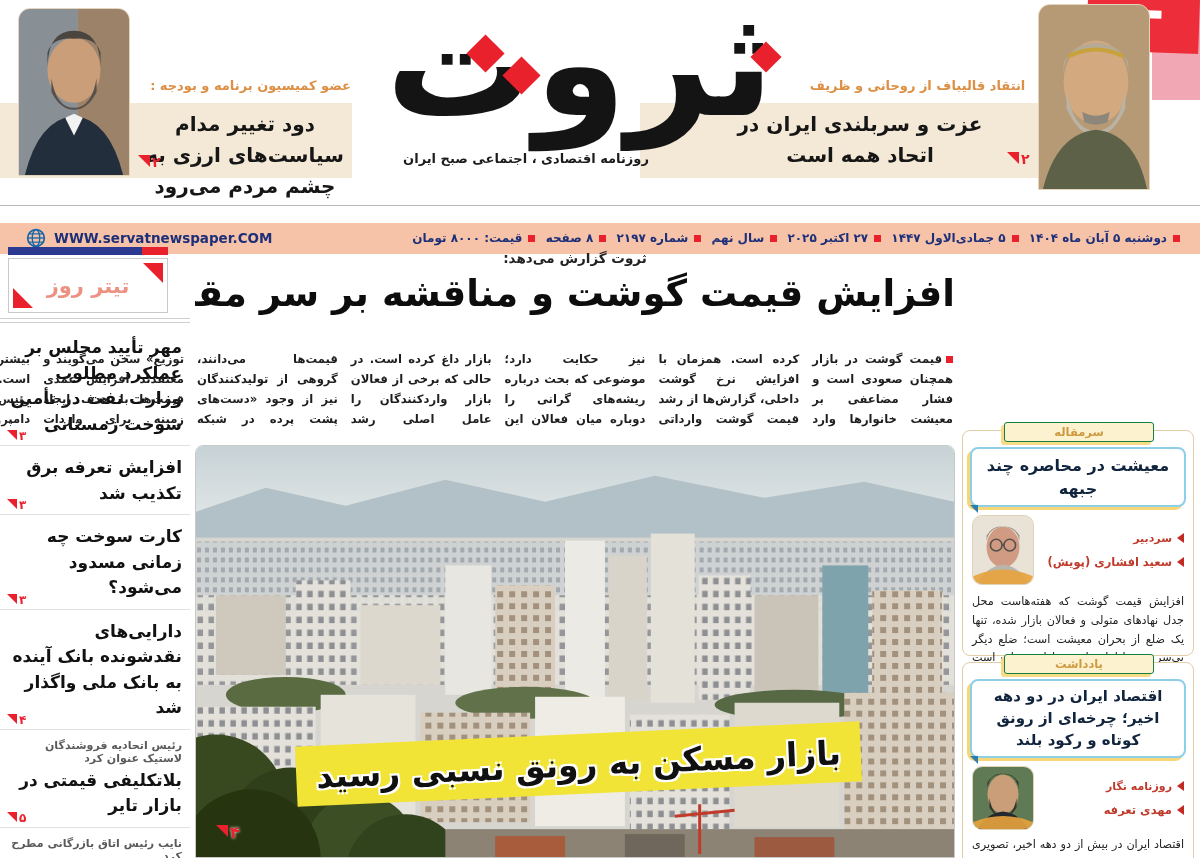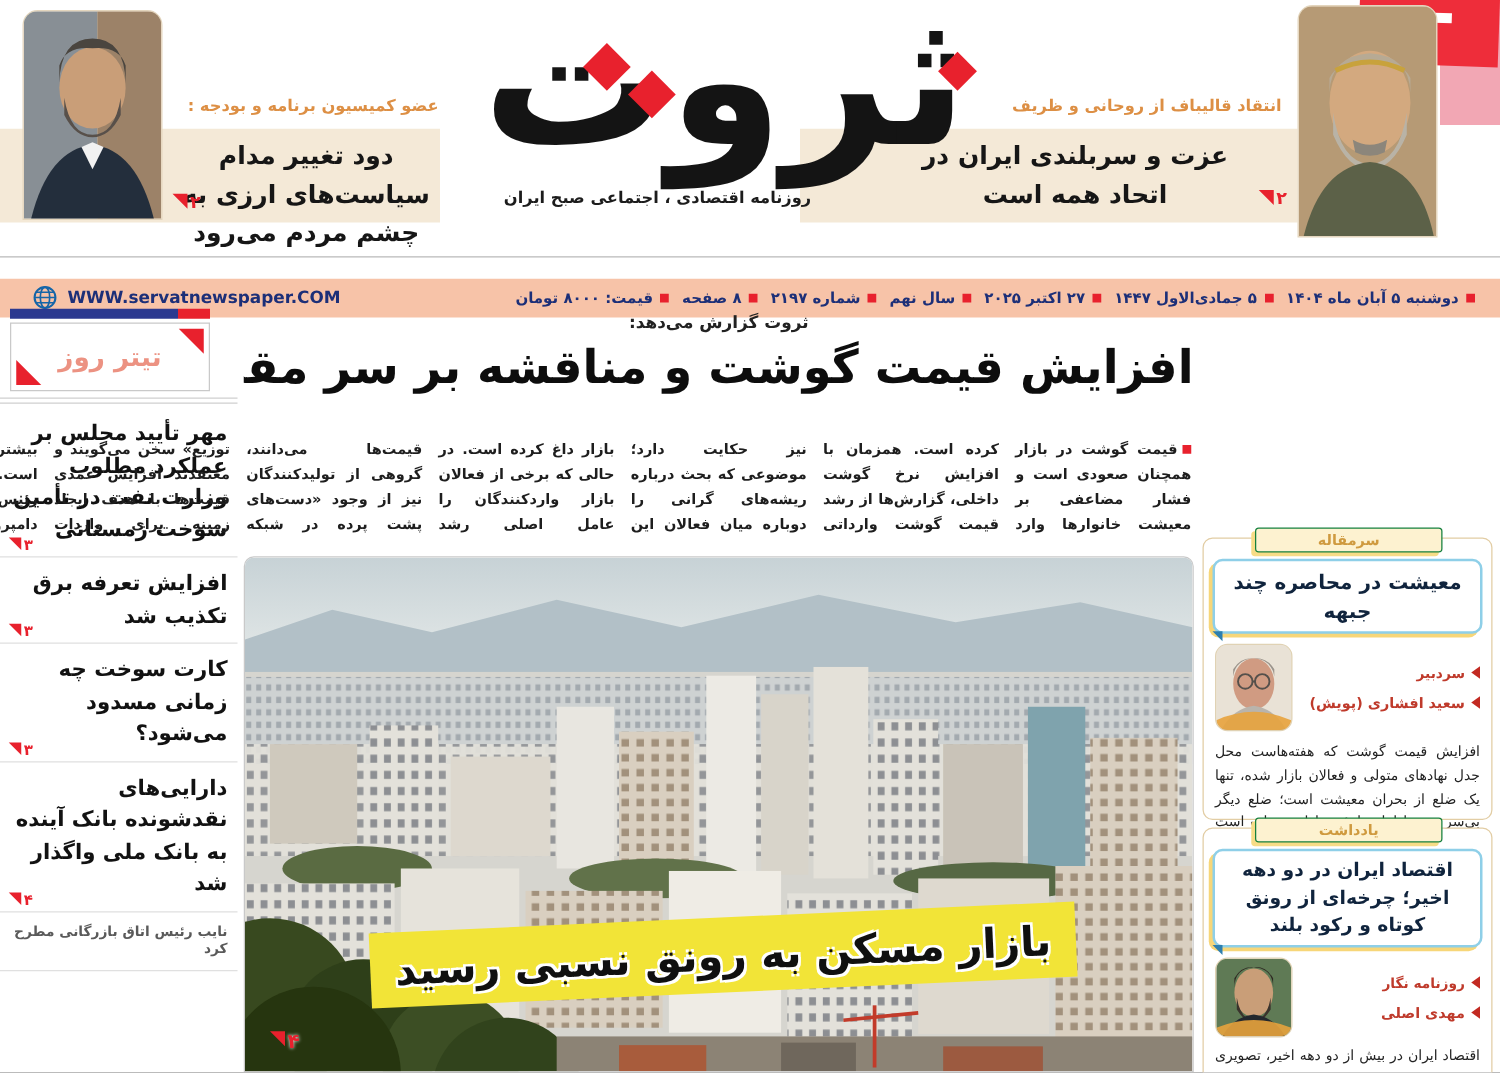--- a/index.html
+++ b/index.html
@@ -238,20 +238,28 @@
         </span>
     </div>
     <div class="sb-item">
       <div class="h">دارایی‌های نقدشونده بانک آینده به بانک ملی واگذار شد</div>
       <span class="mk small">
           <span class="tri"></span>
           <span>۴</span>
         </span>
     </div>
     <div class="sb-item">
+      <div class="k">رئیس اتحادیه فروشندگان لاستیک عنوان کرد</div>
+      <div class="h">بلاتکلیفی قیمتی در بازار تایر</div>
+      <span class="mk small">
+          <span class="tri"></span>
+          <span>۵</span>
+        </span>
+    </div>
+    <div class="sb-item">
       <div class="k">نایب رئیس اتاق بازرگانی مطرح کرد</div>
 
     </div>
 
   </div>
 
   <div class="report-kicker">ثروت گزارش می‌دهد:</div>
   <div class="main-headline">افزایش قیمت گوشت و مناقشه بر سر مقصر گرانی</div>
   <div class="lead">
     <span class="lead-sq"></span><span>قیمت گوشت در بازار همچنان صعودی است و فشار مضاعفی بر معیشت خانوارها وارد کرده است. همزمان با افزایش نرخ گوشت داخلی، گزارش‌ها از رشد قیمت گوشت وارداتی نیز حکایت دارد؛ موضوعی که بحث درباره ریشه‌های گرانی را دوباره میان فعالان این بازار داغ کرده است. در حالی که برخی از فعالان بازار واردکنندگان را عامل اصلی رشد قیمت‌ها می‌دانند، گروهی از تولیدکنندگان نیز از وجود «دست‌های پشت پرده در شبکه توزیع» سخن می‌گویند و معتقدند افزایش عمدی قیمت‌ها با هدف ایجاد زمینه برای واردات بیشتر صورت گرفته است. اللهیار ولی‌زاده، رئیس اتحادیه صنعت دامپروری کشور، اخیراً با انتقاد از وضعیت موجود ادعا کرد...</span>
@@ -371,21 +379,21 @@
     <div class="side-tab">یادداشت</div>
     <div class="side-title" style="font-size:15px;">اقتصاد ایران در دو دهه اخیر؛ چرخه‌ای از رونق کوتاه و رکود بلند</div>
     <div class="author-row" style="margin-bottom:6px;">
       <div class="author-labels">
         <div class="author-line">
             <span class="ptr"></span>
             <span class="author-role">روزنامه نگار</span>
           </div>
         <div class="author-line">
             <span class="ptr"></span>
-            <span class="author-name">مهدی اصلی</span>
+            <span class="author-name">مهدی تعرفه</span>
           </div>
       </div>
       <div class="author-photo" style="height:64px;">
         <svg viewBox="0 0 62 64" preserveAspectRatio="none">
           <rect width="62" height="64" fill="#5f7a55"></rect>
           <ellipse cx="31" cy="28" rx="16" ry="20" fill="#c99e78"></ellipse>
           <path d="M15,24 Q15,8 31,7 Q47,8 47,24 L47,16 Q41,6 31,7 Q21,6 15,16 Z" fill="#2e2822"></path>
           <path d="M17,32 Q20,50 31,51 Q42,50 45,32 L45,42 Q38,53 31,53 Q24,53 17,42 Z" fill="#3a332c"></path>
           <path d="M5,64 Q14,48 31,46 Q48,48 57,64 Z" fill="#23282e"></path>
           <path d="M0,57 Q31,44 62,57 L62,64 L0,64 Z" fill="#e8a33d" opacity="0.9"></path>

